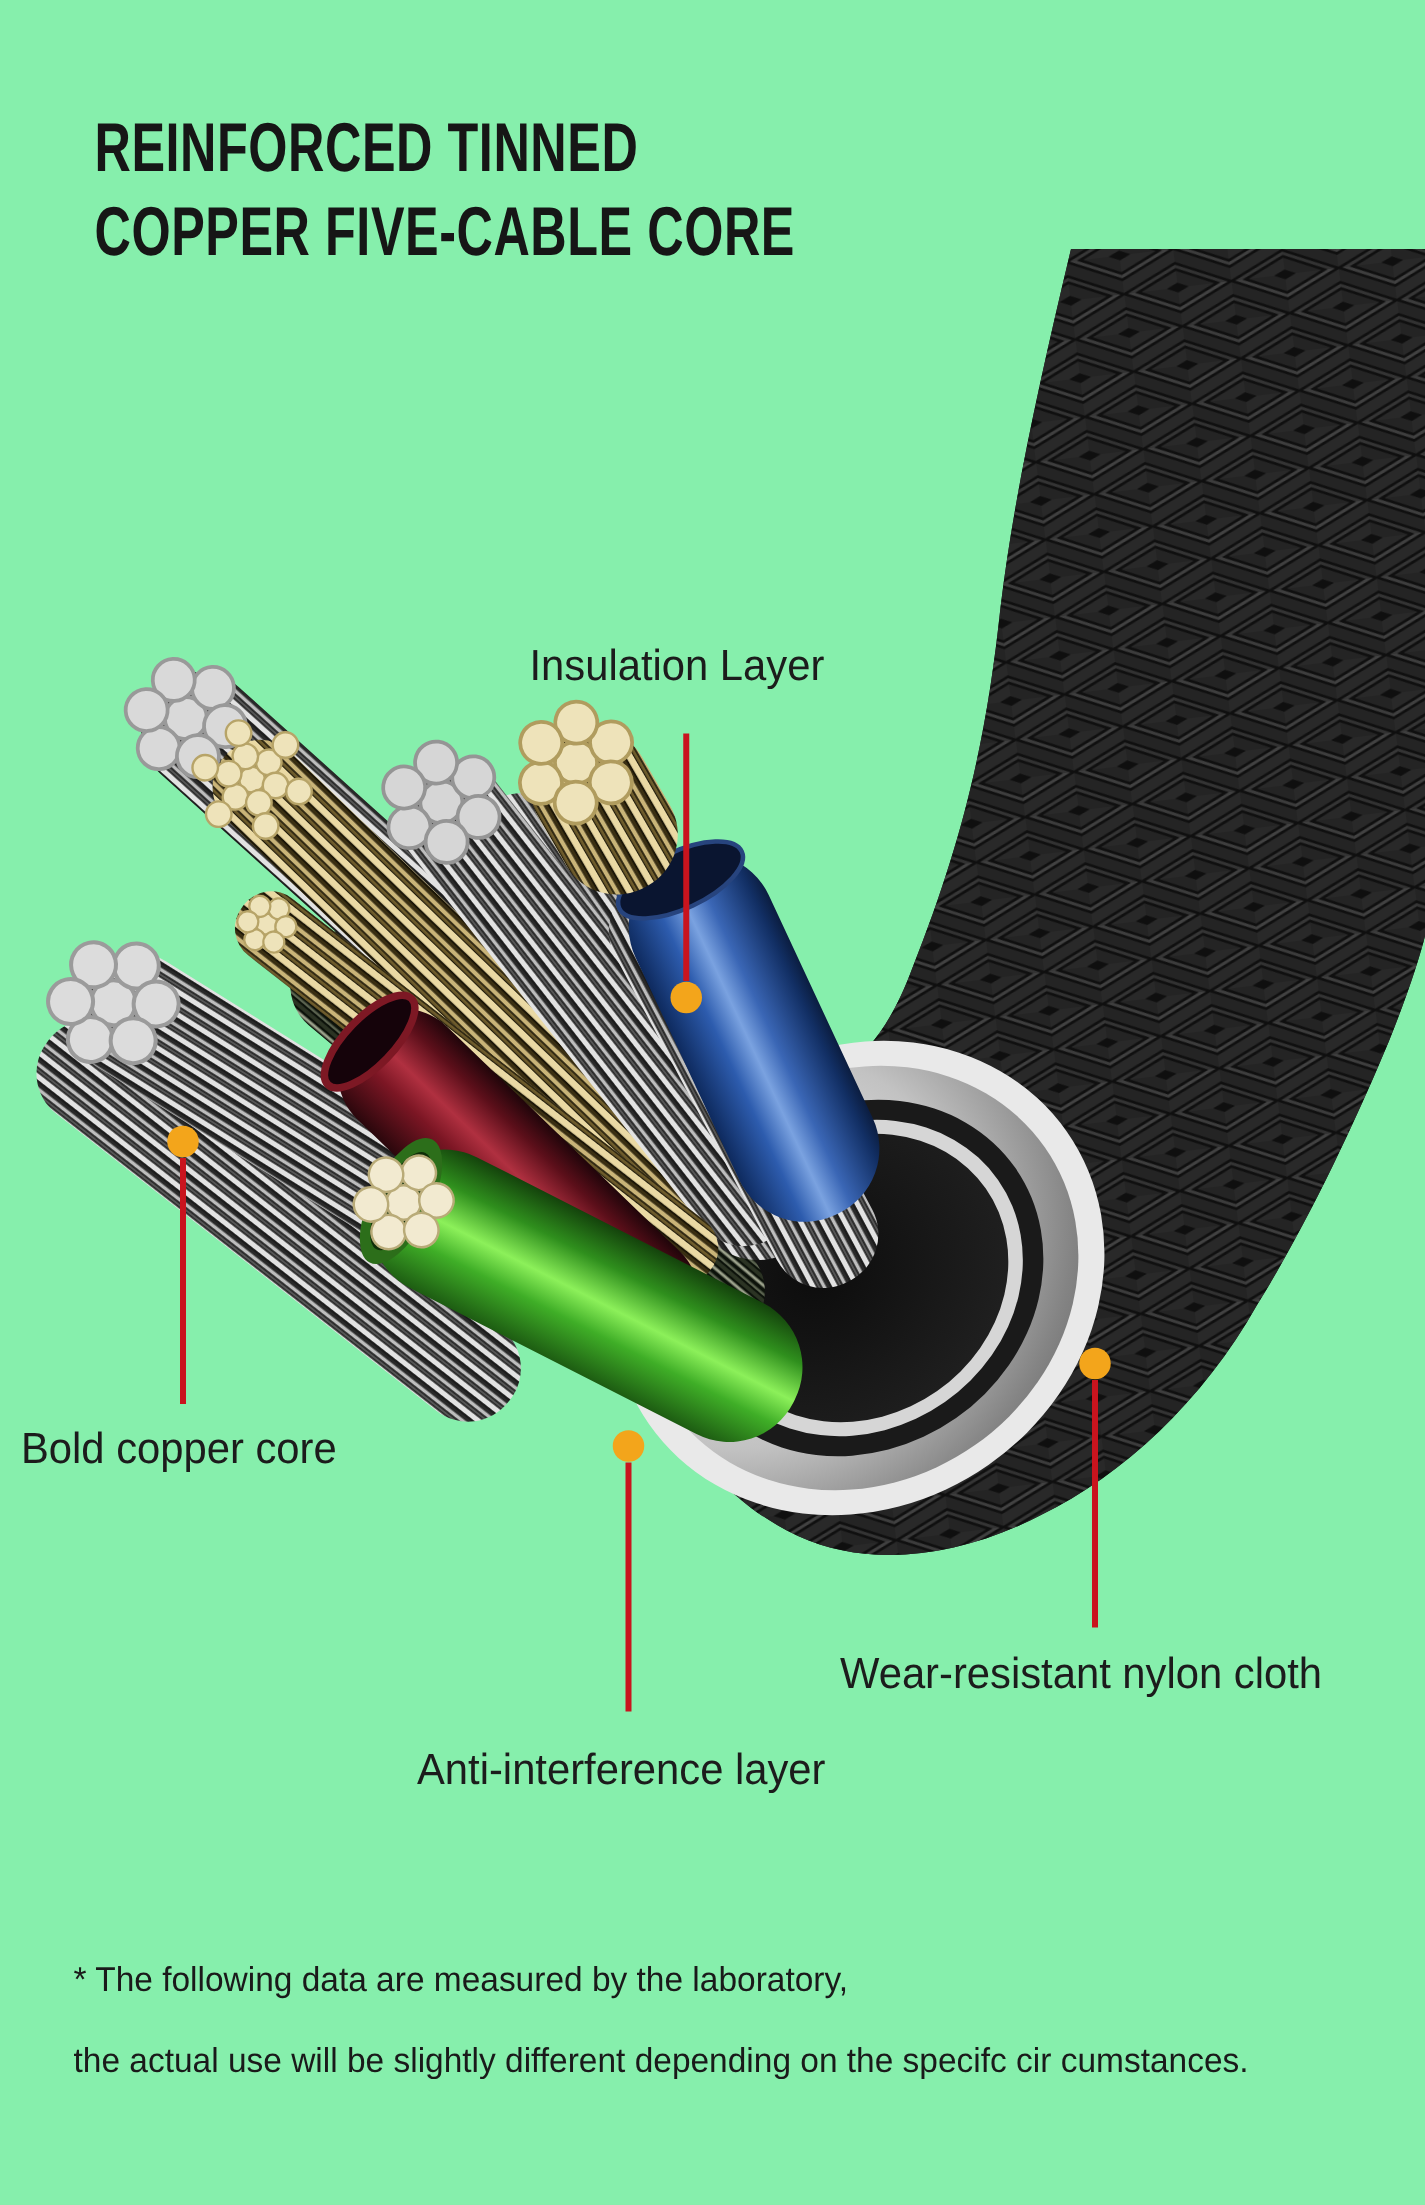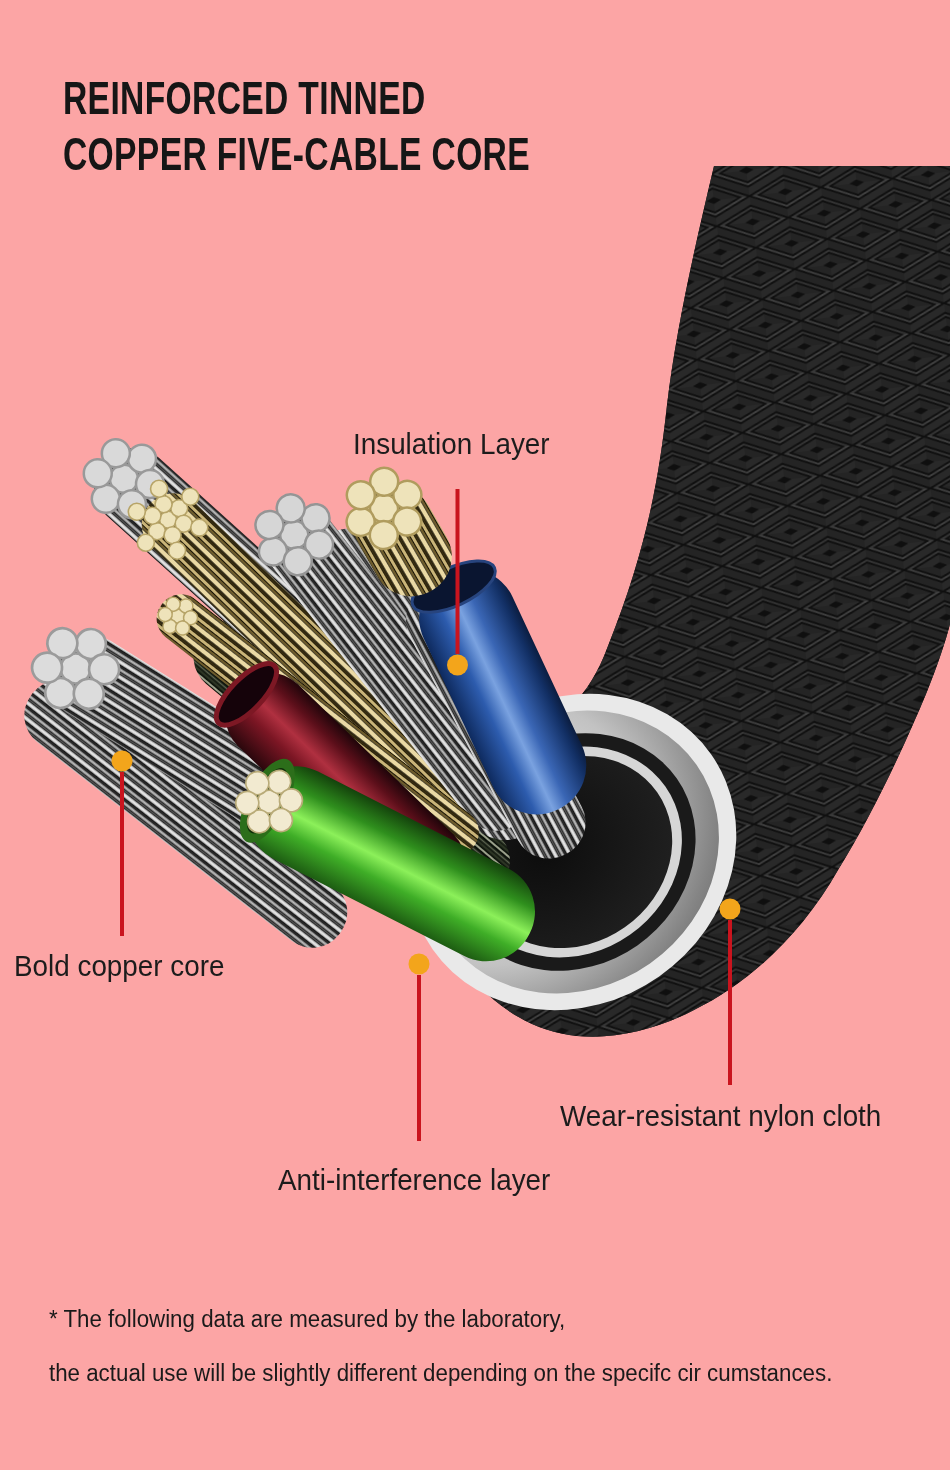--- a/index.html
+++ b/index.html
@@ -1,19 +1,19 @@
 <!DOCTYPE html>
 <html><head>
 <meta charset="utf-8">
 <style>
   html,body{margin:0;padding:0;}
   .page{
     position:relative;
     width:950px;height:1470px;
-    background:#fca5a5;
+    background:#86efac;
     overflow:hidden;
     font-family:"Liberation Sans", sans-serif;
   }
   .illustration{position:absolute;left:0;top:0;}
   .title{
     position:absolute;left:63px;top:70px;
     font-size:46px;font-weight:bold;line-height:56px;
     color:#161616;white-space:nowrap;
     transform:scaleX(0.73);transform-origin:left top;
     letter-spacing:0.5px;

